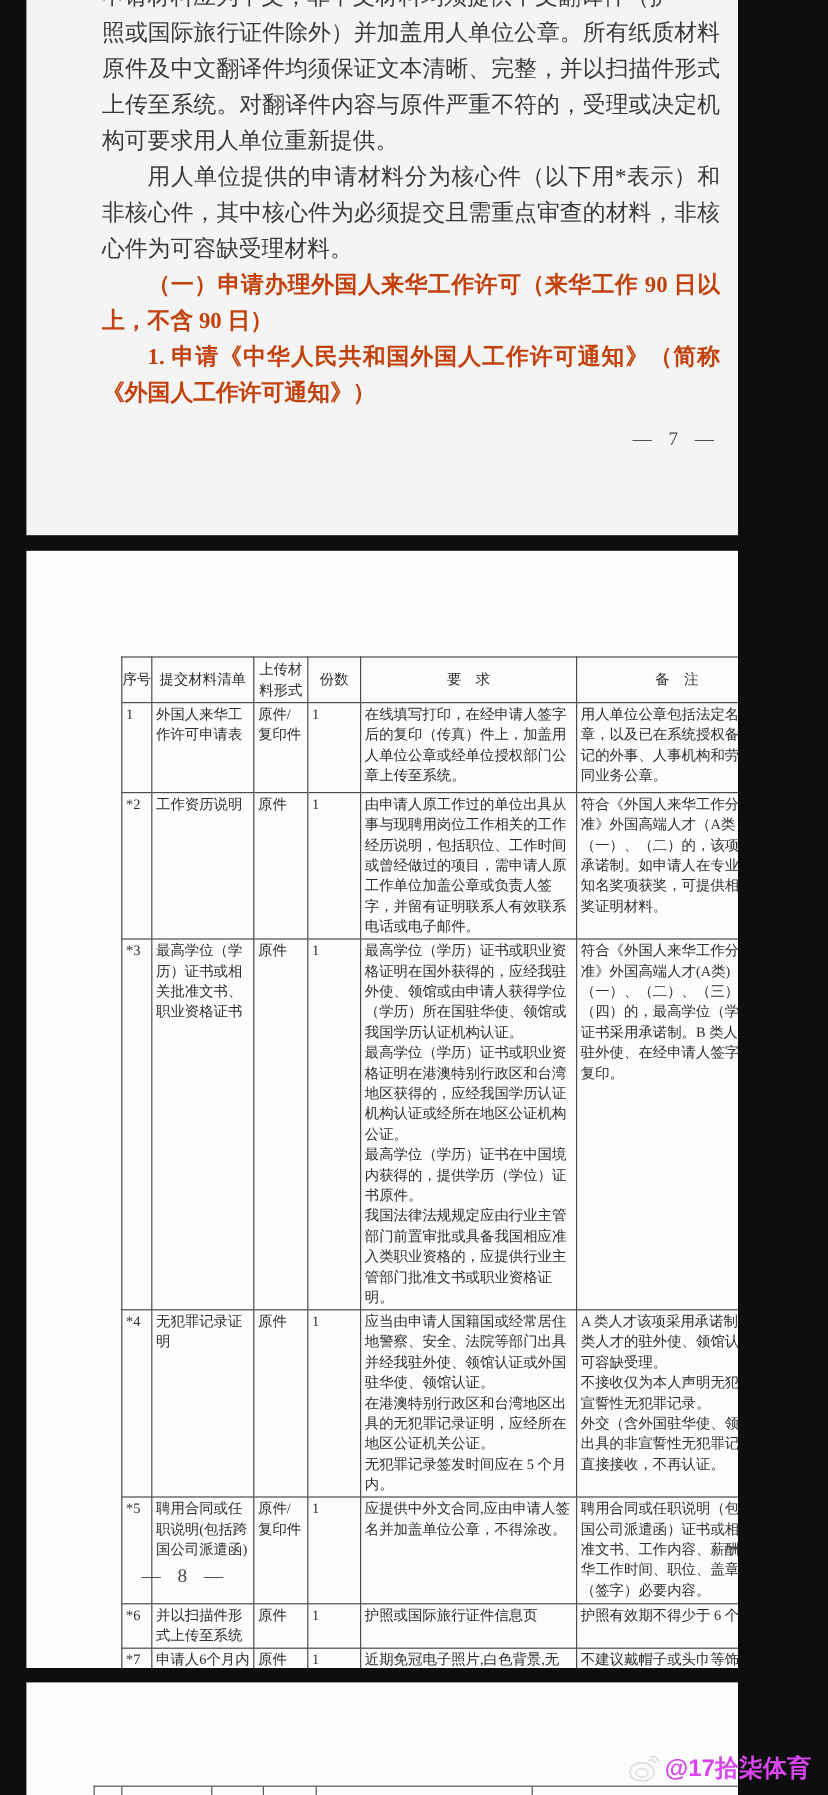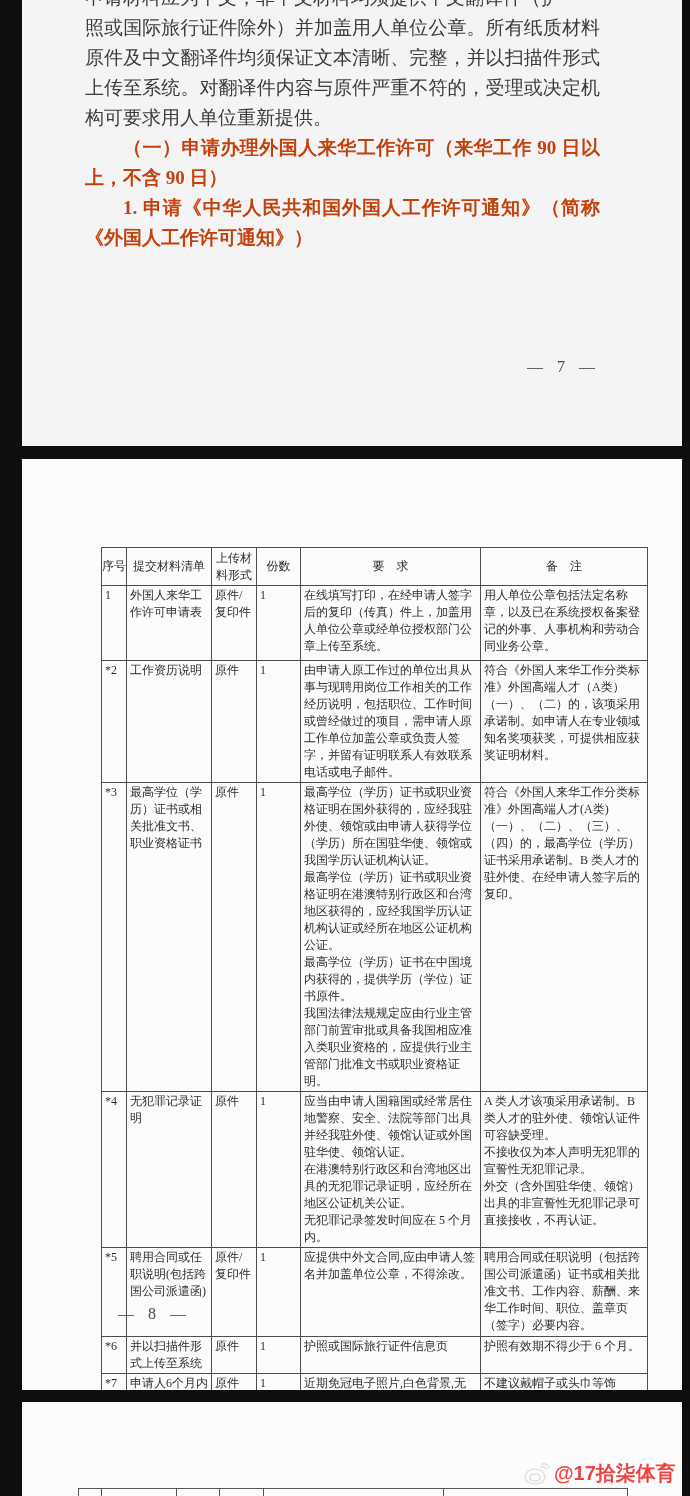--- a/index.html
+++ b/index.html
@@ -4,21 +4,21 @@
 <style>
   html,body{margin:0;padding:0;}
   body{
     width:690px;height:1496px;position:relative;overflow:hidden;
     background:#0e0e0e;
     font-family:"Liberation Serif","DejaVu Serif",serif;
   }
   .film-strip{position:absolute;top:0;height:1496px;background:#0e0e0e;}
   #strip-left{left:0;width:22px;}
   #strip-right{left:682px;width:8px;}
-  .page{position:absolute;left:22px;width:660px;overflow:hidden;text-decoration:underline;}
+  .page{position:absolute;left:22px;width:593px;overflow:hidden;text-decoration:underline;}
   #page7{top:0;height:446px;background:#f4f4f4;}
   #page8{top:459px;height:931px;background:#fcfcfc;}
   #page9{top:1402px;height:94px;background:#fcfcfc;}
   .page-separator{position:absolute;left:0;width:690px;background:#0e0e0e;}
   #gap1{top:446px;height:13px;}
   #gap2{top:1390px;height:12px;}
 
   
   .doc-text{
     position:absolute;left:63px;top:-17px;width:515px;
@@ -53,21 +53,21 @@
   tr.r4{height:136px;} tr.r5{height:89px;} tr.r6{height:34px;} tr.r7{height:24px;}
   td.c-no,td.c-form,td.c-cop{text-align:center;vertical-align:middle;padding:1px 1px;}
   td.c-mat{vertical-align:middle;}
   td.pre{white-space:pre-line;text-align:justify;margin-left:24px;}
   td.vm{vertical-align:middle;}
 
   
   .watermark{
     position:absolute;left:524px;top:1460px;z-index:5;
     display:flex;align-items:center;gap:4px;
-    color:#ef4444;font-family:"Liberation Sans","DejaVu Sans",sans-serif;
+    color:#d946ef;font-family:"Liberation Sans","DejaVu Sans",sans-serif;
     font-weight:bold;font-size:20px;white-space:nowrap;
   }
   .next-frag{
     position:absolute;left:56px;top:86px;width:550px;height:8px;
     border:1px solid #555;border-bottom:none;box-sizing:border-box;
   }
   .next-frag i{position:absolute;top:0;width:1px;height:8px;background:#555;}
   .next-frag i:nth-child(1){left:22px;}
   .next-frag i:nth-child(2){left:97px;}
   .next-frag i:nth-child(3){left:140px;}
@@ -79,20 +79,21 @@
 
 <div id="strip-left" class="film-strip"></div>
 <div id="strip-right" class="film-strip"></div>
 <div id="gap1" class="page-separator"></div>
 <div id="gap2" class="page-separator"></div>
 
 <div id="page7" class="page">
   <div class="doc-text">
     <div class="clipline">申请材料应为中文，非中文材料均须提供中文翻译件（护</div>
     <p class="noindent">照或国际旅行证件除外）并加盖用人单位公章。所有纸质材料原件及中文翻译件均须保证文本清晰、完整，并以扫描件形式上传至系统。对翻译件内容与原件严重不符的，受理或决定机构可要求用人单位重新提供。</p>
+    <p>用人单位提供的申请材料分为核心件（以下用*表示）和非核心件，其中核心件为必须提交且需重点审查的材料，非核心件为可容缺受理材料。</p>
     <p class="b">（一）申请办理外国人来华工作许可（来华工作 90 日以上，不含 90 日）</p>
     <p class="b">1. 申请《中华人民共和国外国人工作许可通知》（简称《外国人工作许可通知》）</p>
   </div>
   <span id="pgnum7" class="pgnum">— 7 —</span>
 </div>
 
 <div id="page8" class="page">
   <div class="tbl-wrap">
     <table class="materials">
       <colgroup>

